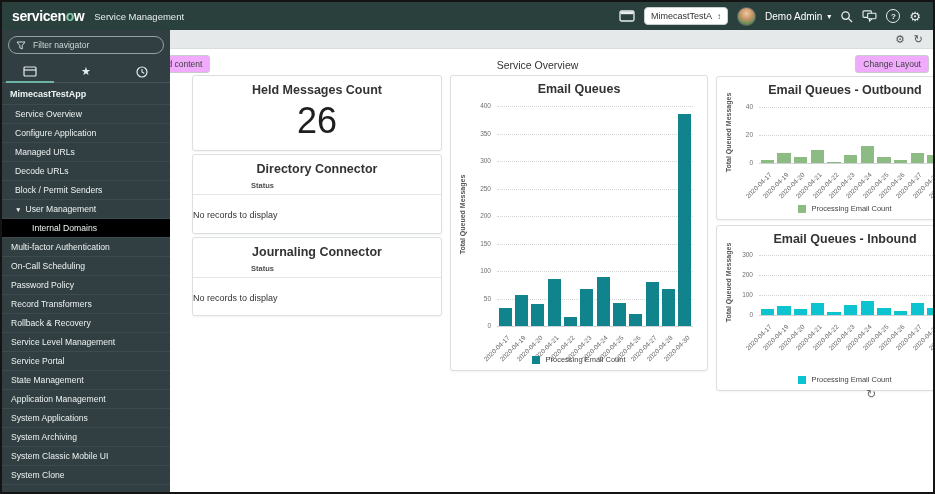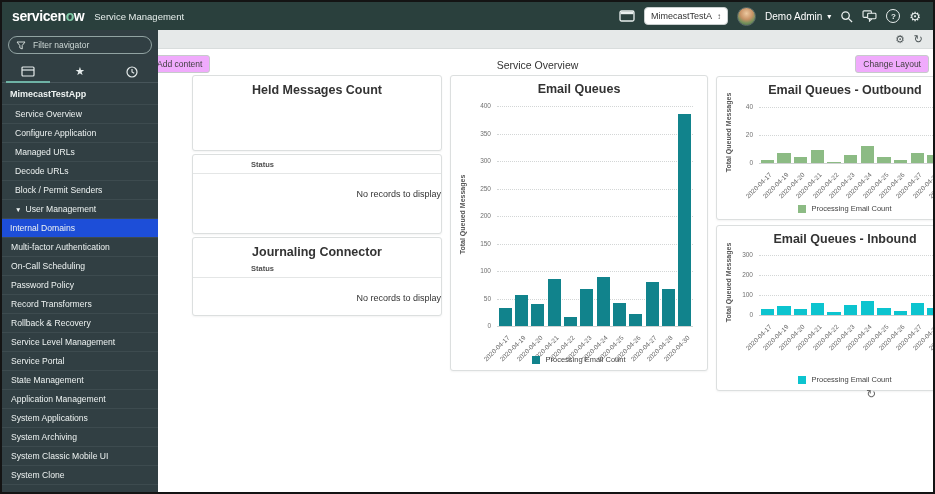--- a/index.html
+++ b/index.html
@@ -19,35 +19,35 @@
   .avatar{width:17px;height:17px;border-radius:50%;border:1px solid #5a6a68;
     background:radial-gradient(circle at 50% 32%,#ecc9a0 0%,#c89367 42%,#74915c 68%,#44603b 100%);cursor:pointer;}
   .username{font-size:10px;cursor:pointer;}
   .caret{font-size:8px;margin-left:-4px;cursor:pointer;}
   .hicon{display:flex;align-items:center;cursor:pointer;}
   .gear-glyph{font-size:13px;color:#e9efee;line-height:1;}
   .help-circle{width:12px;height:12px;border:1.3px solid #e9efee;border-radius:50%;font-size:8px;
     display:flex;align-items:center;justify-content:center;color:#e9efee;font-weight:bold;}
 
   
-  .sidebar{position:absolute;top:28px;left:0;width:156px;bottom:0;background:#313f43;color:#eef3f2;overflow:hidden;z-index:5;}
+  .sidebar{position:absolute;top:28px;left:0;width:168px;bottom:0;background:#313f43;color:#eef3f2;overflow:hidden;z-index:5;}
   .filter-wrap{margin:6px 6px 0 6px;height:16px;border:1px solid #91a3a2;border-radius:9px;
     display:flex;align-items:center;padding:0 7px;gap:5px;}
   .filter-input{background:transparent;border:none;color:#e4ebea;font-size:8.5px;width:100%;outline:none;
     font-family:"Liberation Sans","DejaVu Sans",sans-serif;}
   .filter-input::placeholder{color:#cdd8d6;}
   .nav-tabs{display:flex;height:21px;margin-top:7px;border-bottom:1px solid #47555a;}
   .nav-tab{flex:1;display:flex;align-items:center;justify-content:center;position:relative;cursor:pointer;}
   .nav-tab.active::after{content:"";position:absolute;left:4px;right:4px;bottom:-1px;height:2px;background:#6fb3a5;}
   .star-glyph{font-size:11px;color:#e6ecec;line-height:1;}
   .app-title{font-size:9px;font-weight:bold;padding:6px 0 5px 8px;border-bottom:1px solid #3d4b4f;cursor:pointer;}
   .side-item{height:19px;line-height:18px;font-size:8.6px;border-bottom:1px solid #3d4b4f;padding-left:13px;
     white-space:nowrap;overflow:hidden;cursor:pointer;box-sizing:border-box;color:#eef3f2;}
   .side-item.section{padding-left:9px;}
-  .side-item.child{padding-left:8px;background:#1d4ed8;}
+  .side-item.child{padding-left:30px;background:#000000;}
   .side-item .tri{font-size:6.5px;margin-right:4px;vertical-align:0.5px;}
 
   
   .main{position:absolute;left:140px;top:28px;right:0;bottom:0;background:#fff;}
   .strip{height:18px;background:#e6e9e9;border-bottom:1px solid #d9dddd;display:flex;justify-content:flex-end;
     align-items:center;gap:9px;padding-right:10px;}
   .sicon{font-size:11px;color:#4c5456;cursor:pointer;line-height:1;}
   .content{position:relative;height:calc(100% - 19px);}
   .btn{position:absolute;background:#f0abfc;border:1px solid #c6cbcb;border-radius:3px;font-size:8.5px;color:#3e3e3e;
     padding:3px 7px;cursor:pointer;font-family:"Liberation Sans","DejaVu Sans",sans-serif;}
@@ -56,21 +56,21 @@
   .page-title{position:absolute;left:0;right:0;top:10px;text-align:center;font-size:10.5px;color:#333;}
 
   .card{position:absolute;background:#fff;border:1px solid #dcdfdf;border-radius:3px;box-shadow:0 1px 2px rgba(0,0,0,0.05);box-sizing:border-box;margin-left:42px;}
   #card-held{left:8px;top:26px;width:250px;height:76px;}
   #card-dir{left:8px;top:105px;width:250px;height:80px;}
   #card-jour{left:8px;top:188px;width:250px;height:79px;}
   .card-title{text-align:center;font-size:12.5px;font-weight:bold;color:#333;margin:7px 0 0 0;}
   .big-number{text-align:center;font-size:36px;color:#1f1f1f;margin-top:3px;}
   .col-label{font-size:7.5px;font-weight:bold;color:#4f4f4f;margin:5px 0 4px 58px;}
   .card-divider{border-top:1px solid #e4e6e6;height:0;}
-  .empty-msg{text-align:right;font-size:9px;color:#333;margin-top:15px;}
+  .empty-msg{text-align:left;font-size:9px;color:#333;margin-top:15px;}
 
   .chart-card{overflow:visible;}
   #chart-0{left:266px;top:26px;width:258px;height:296px;}
   #chart-1{left:532px;top:27px;width:258px;height:144px;}
   #chart-2{left:532px;top:176px;width:258px;height:166px;}
   .chart-title{position:absolute;top:6px;left:0;right:0;text-align:center;font-weight:bold;font-size:12.5px;color:#333;margin:0;}
   .gridline{position:absolute;height:0;border-top:1px dotted #d3d6d6;}
   .gridline.zero{border-top:1px solid #cfd2d2;}
   .ytick{position:absolute;text-align:right;font-size:6.5px;color:#707070;}
   .ylabel{position:absolute;text-align:center;font-size:7px;font-weight:bold;color:#555;transform:rotate(-90deg);}
@@ -178,23 +178,25 @@
       <span class="sicon">⚙</span>
       <span class="sicon">↻</span>
     </div>
     <div class="content">
       <button class="btn" id="btn-add">Add content</button>
       <div class="page-title">Service Overview</div>
       <button class="btn" id="btn-layout">Change Layout</button>
 
       <section class="card" id="card-held">
         <h3 class="card-title">Held Messages Count</h3>
+        <div class="big-number">26</div>
       </section>
 
       <section class="card" id="card-dir">
+        <h3 class="card-title">Directory Connector</h3>
         <div class="col-label">Status</div>
         <div class="card-divider"></div>
         <div class="empty-msg">No records to display</div>
       </section>
 
       <section class="card" id="card-jour">
         <h3 class="card-title">Journaling Connector</h3>
         <div class="col-label">Status</div>
         <div class="card-divider"></div>
         <div class="empty-msg">No records to display</div>

